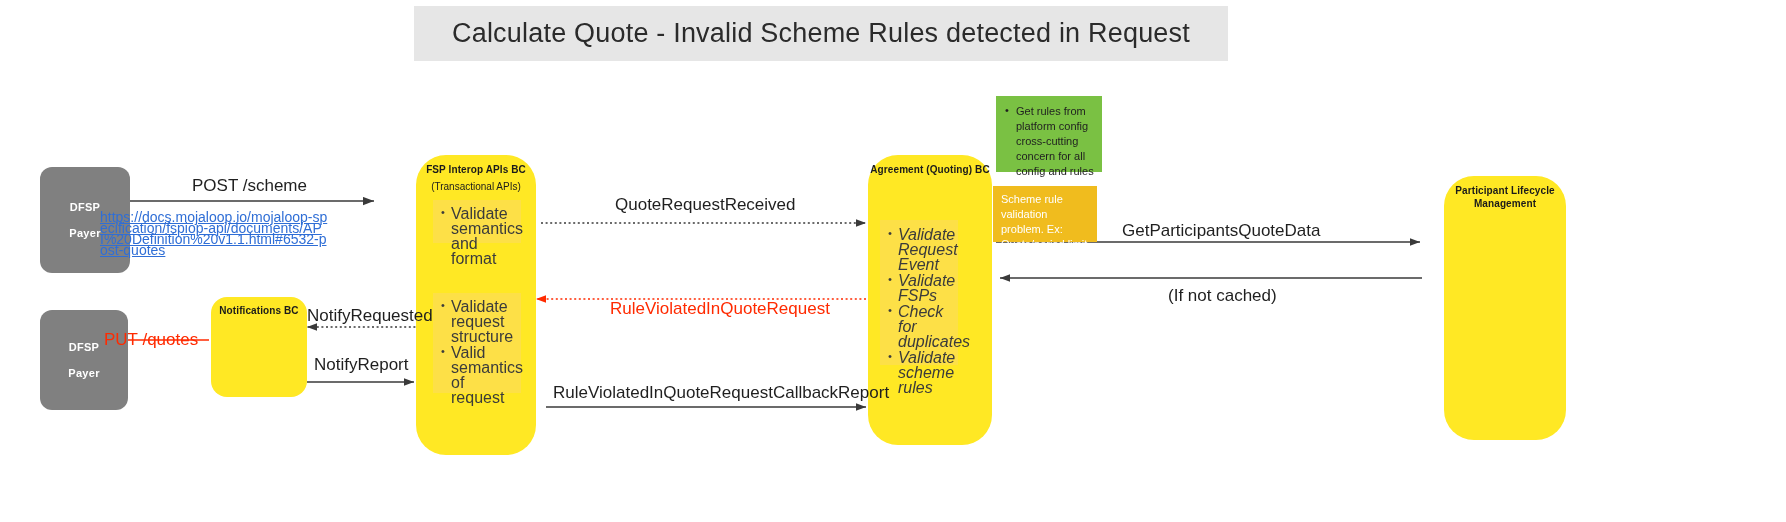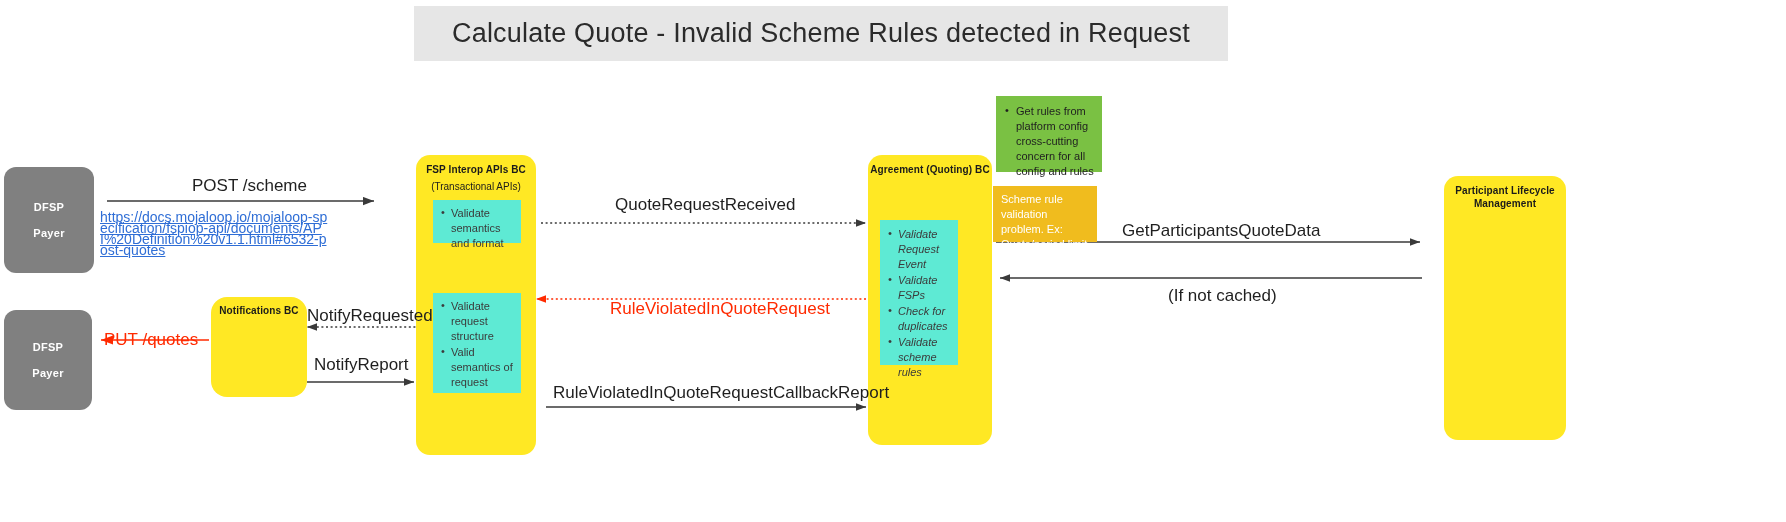--- a/index.html
+++ b/index.html
@@ -23,41 +23,41 @@
     font-size:27px;color:#2b2b2b;font-weight:400;
     letter-spacing:.2px;white-space:nowrap;
   }
 
   
   .actor{
     background:#808080;border-radius:12px;
     display:flex;flex-direction:column;
     align-items:center;justify-content:center;
     color:#ffffff;font-size:11px;font-weight:700;
-    line-height:26px;letter-spacing:.3px;
+    line-height:26px;letter-spacing:.3px;margin-left:36px;
   }
 
   
   .bc{
-    background:#ffe824;border-radius:14px;
+    background:#ffe824;border-radius:30px;
   }
   .bc .bc-title{
     position:absolute;left:0;right:0;top:8px;
     text-align:center;font-size:10px;font-weight:700;color:#1b1b1b;
     letter-spacing:.1px;line-height:13px;
   }
   .bc .bc-sub{
     position:absolute;left:0;right:0;top:26px;
     text-align:center;font-size:10px;font-weight:400;color:#1b1b1b;
   }
 
   
   .note{
-    background:#5eead4;
-    font-size:11px;color:#3b3b3b;line-height:15px;
+    background:#fde047;
+    font-size:16px;color:#3b3b3b;line-height:15px;
   }
   .note ul{margin:0;padding:0 6px 0 18px;list-style:none;}
   .note li{position:relative;margin:0 0 1px 0;}
   .note li:before{
     content:"\2022";position:absolute;left:-10px;top:-1px;
     font-size:11px;color:#3b3b3b;
   }
 
   
   .callout-green{

